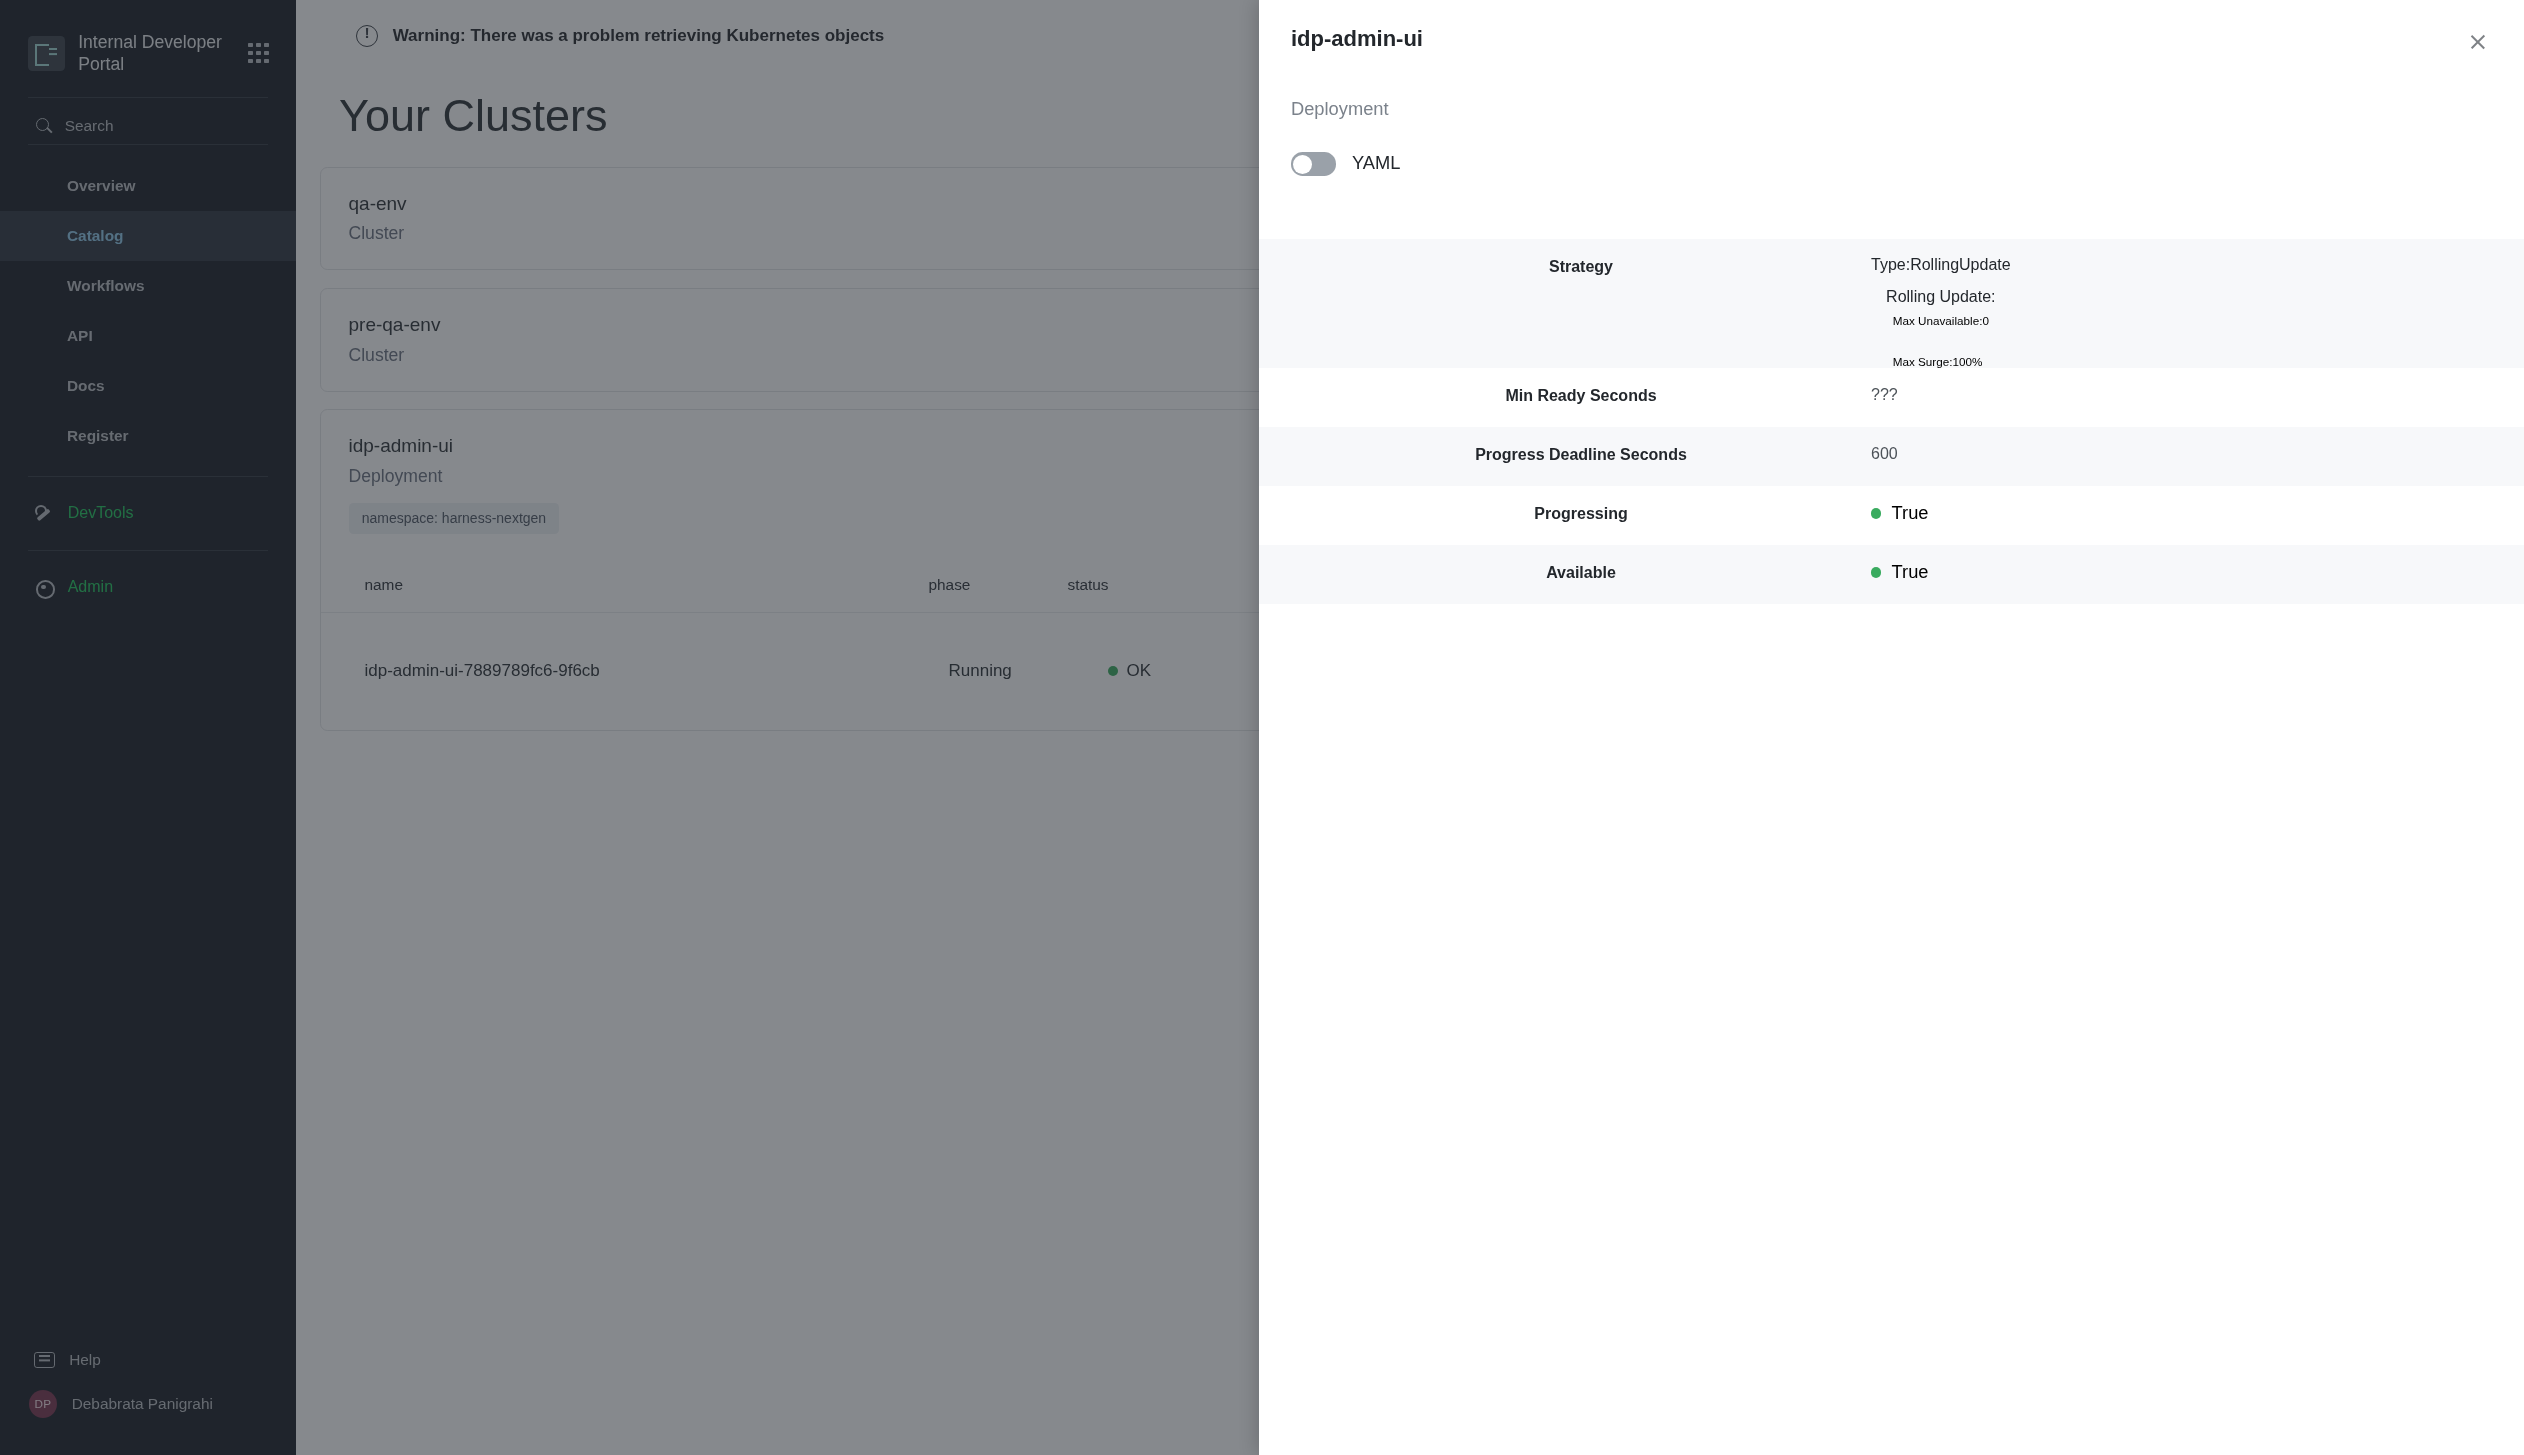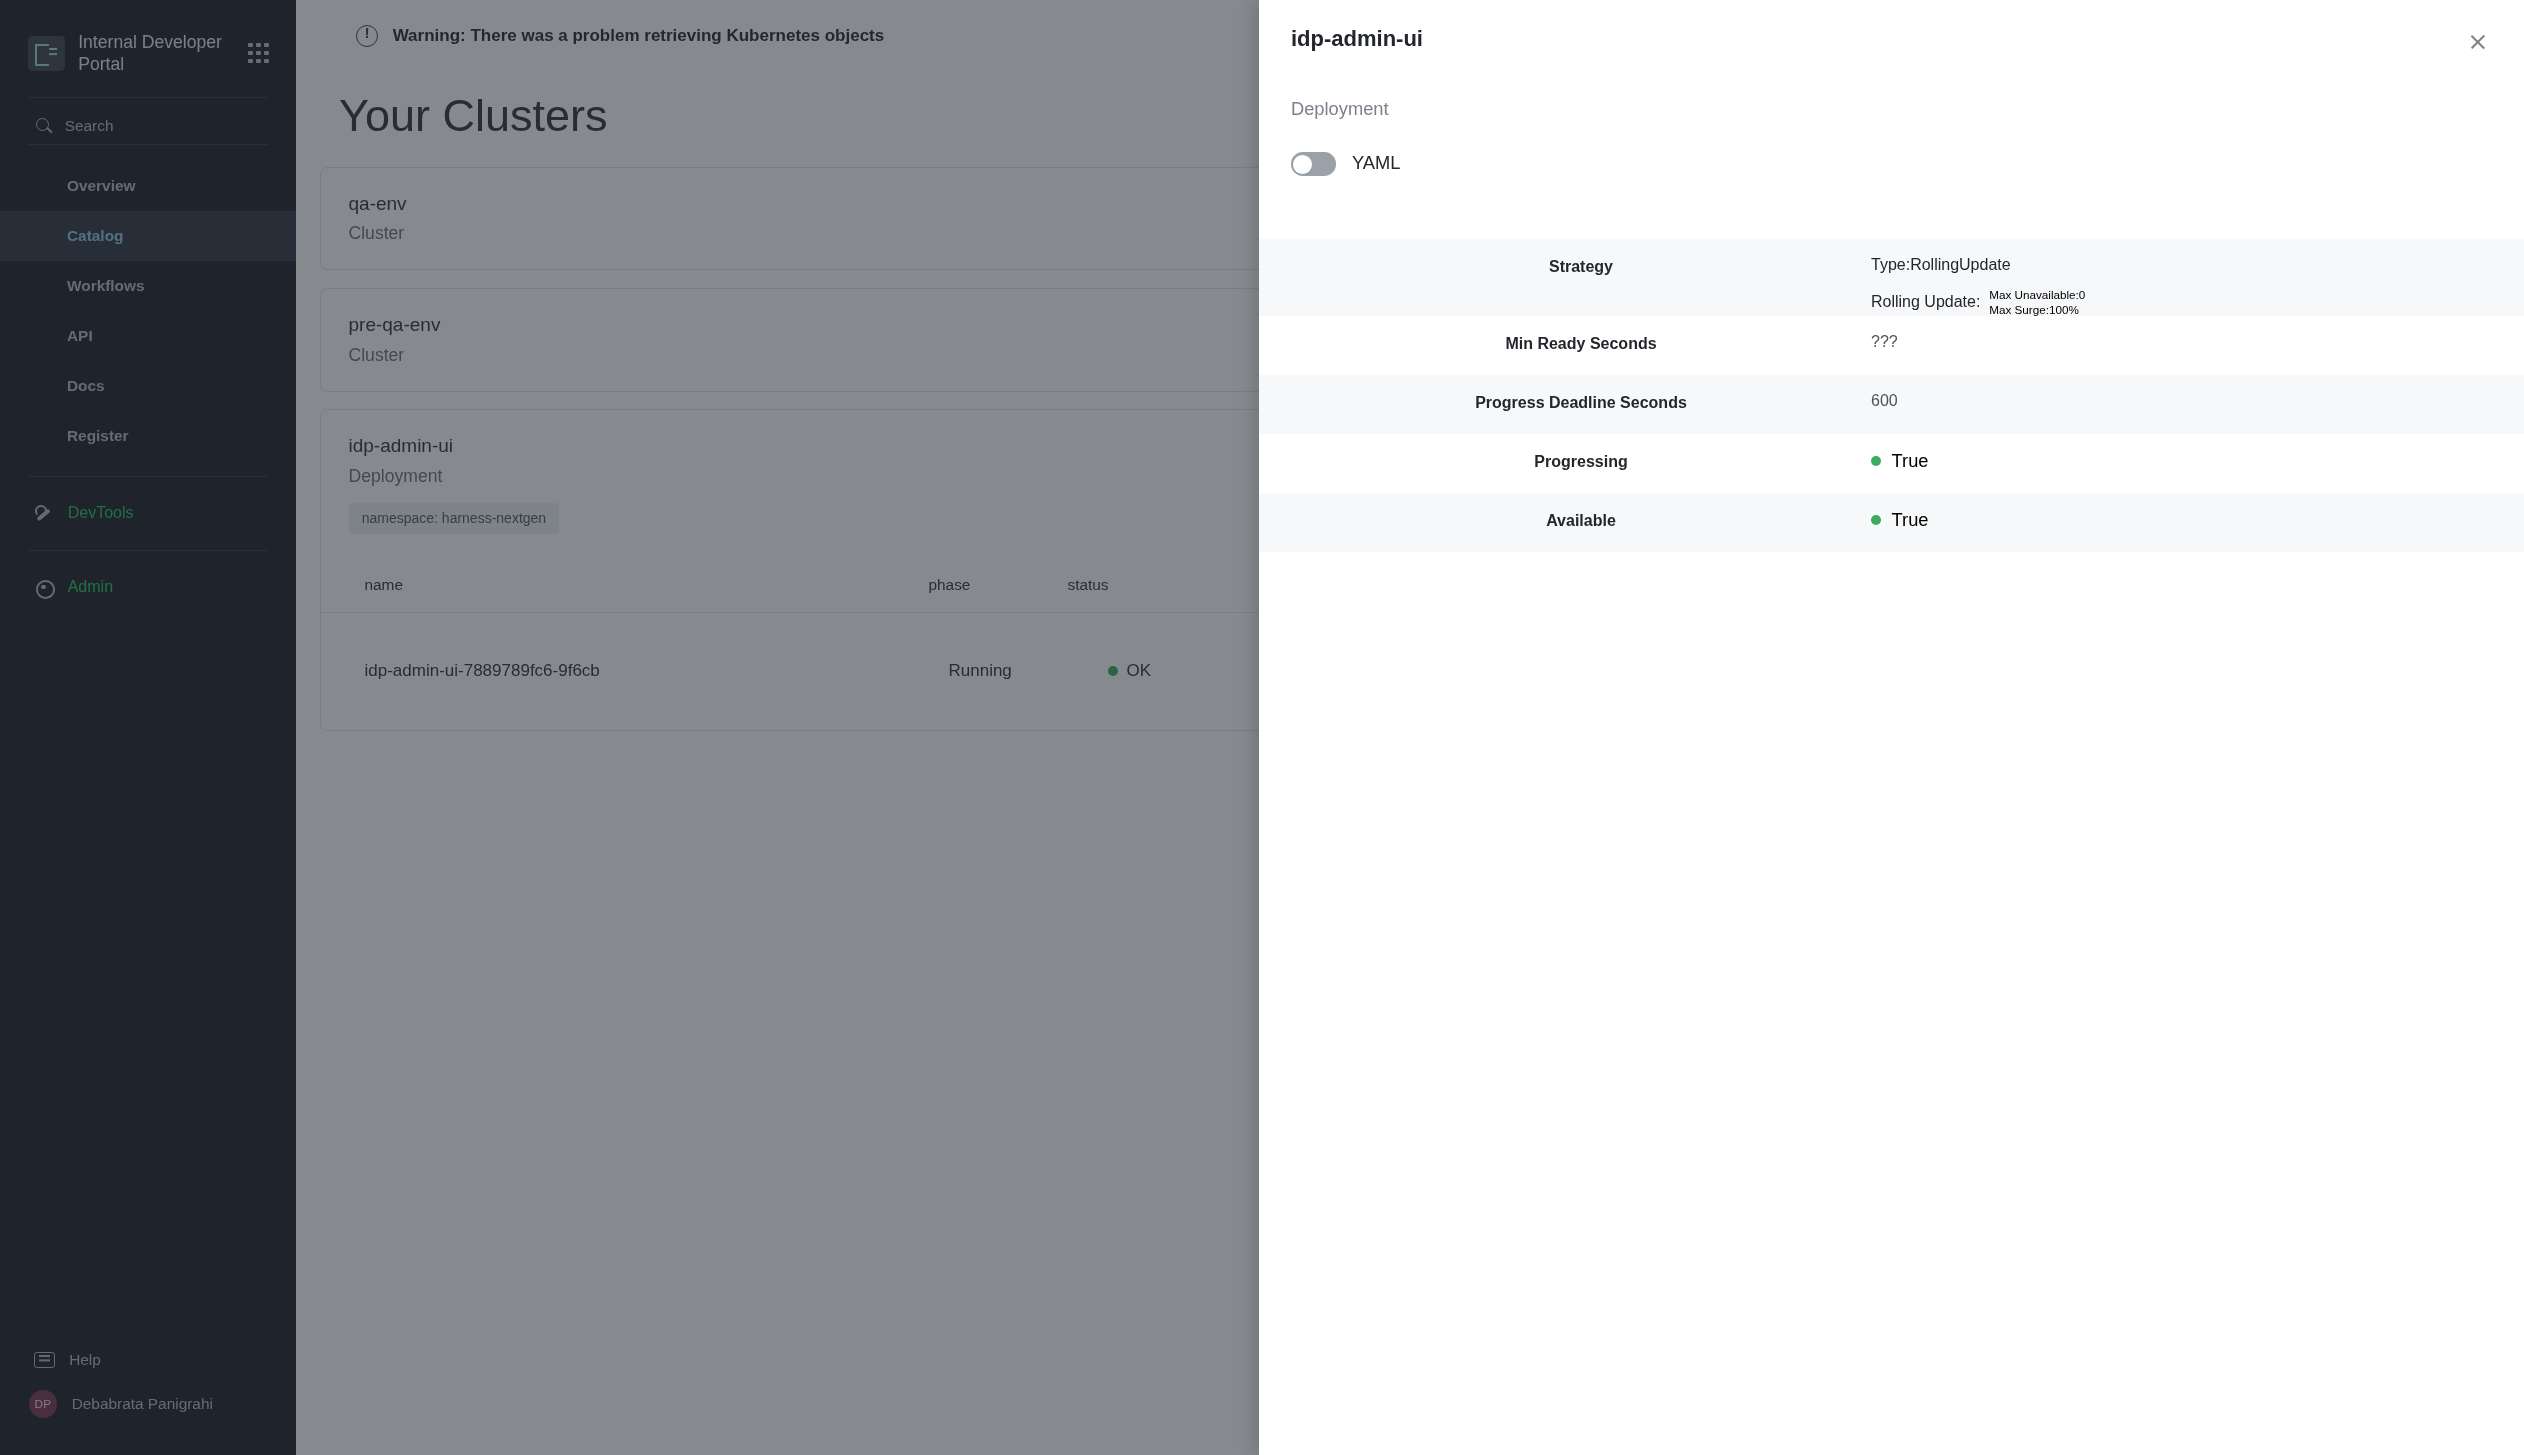--- a/index.html
+++ b/index.html
@@ -203,23 +203,23 @@
   .kv-row.alt { background: #f7f8fa; }
   .kv-key {
     width: 580px; font-size: 16px; font-weight: 700; color: #23272c;
     padding-top: 19px;
     text-align: center;
   }
   .kv-val { font-size: 16px; color: #23272c; padding-top: 17.6px; flex: 1; }
   .kv-val.gray { color: #4c5258; }
   .strategy-val { display: flex; flex-direction: column; gap: 13.2px; padding-top: 17.6px; }
   .strategy-line { font-size: 16px; color: #23272c; }
-  .rolling { display: flex; align-items: center; gap: 8.8px; }
+  .rolling { display: flex; align-items: center; gap: 8.8px; flex-direction: column; }
   .rolling-label { font-size: 16px; color: #23272c; }
-  .rolling-vals { display: flex; flex-direction: column; gap: 2px; }
+  .rolling-vals { display: flex; flex-direction: column; gap: 28px; }
   .status-val { display: flex; align-items: center; gap: 10.3px; padding-top: 16px; font-size: 18.3px; }
 </style>
 </head>
 <body>
 
 <div id="app">
 
   <div class="sidebar">
     <div class="sb-header">
       <div class="sb-logo"></div>

